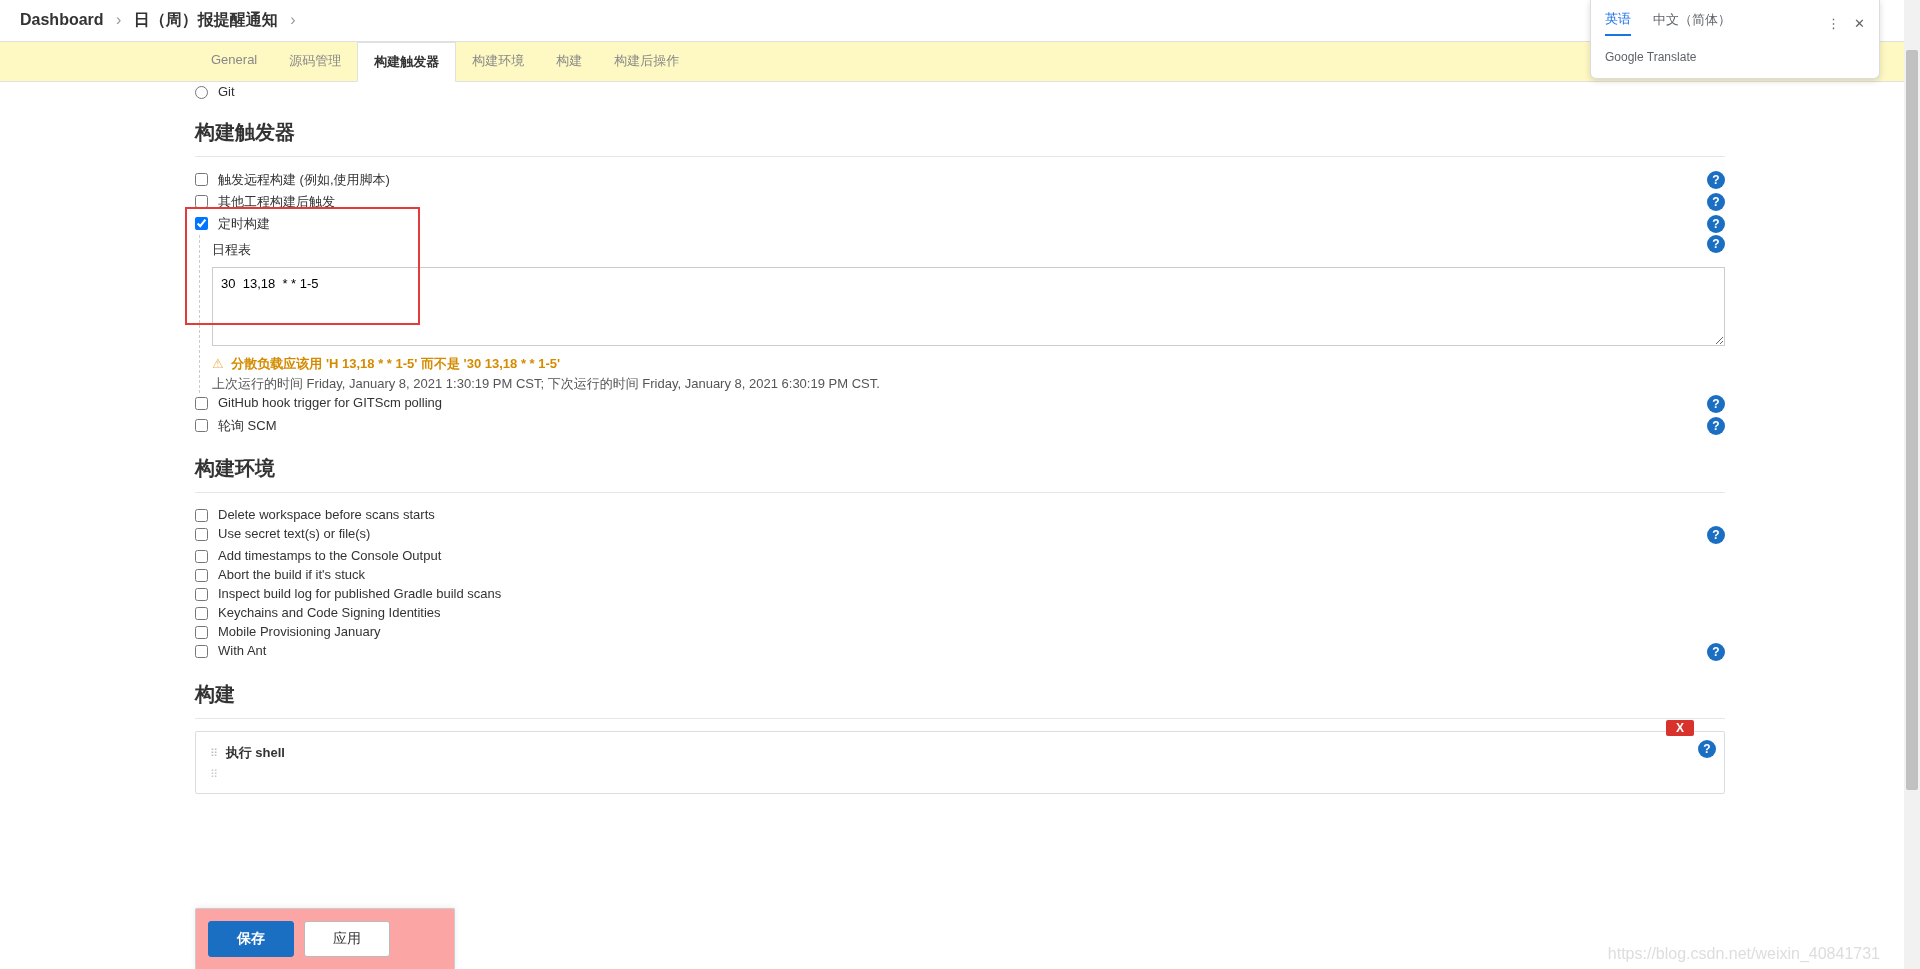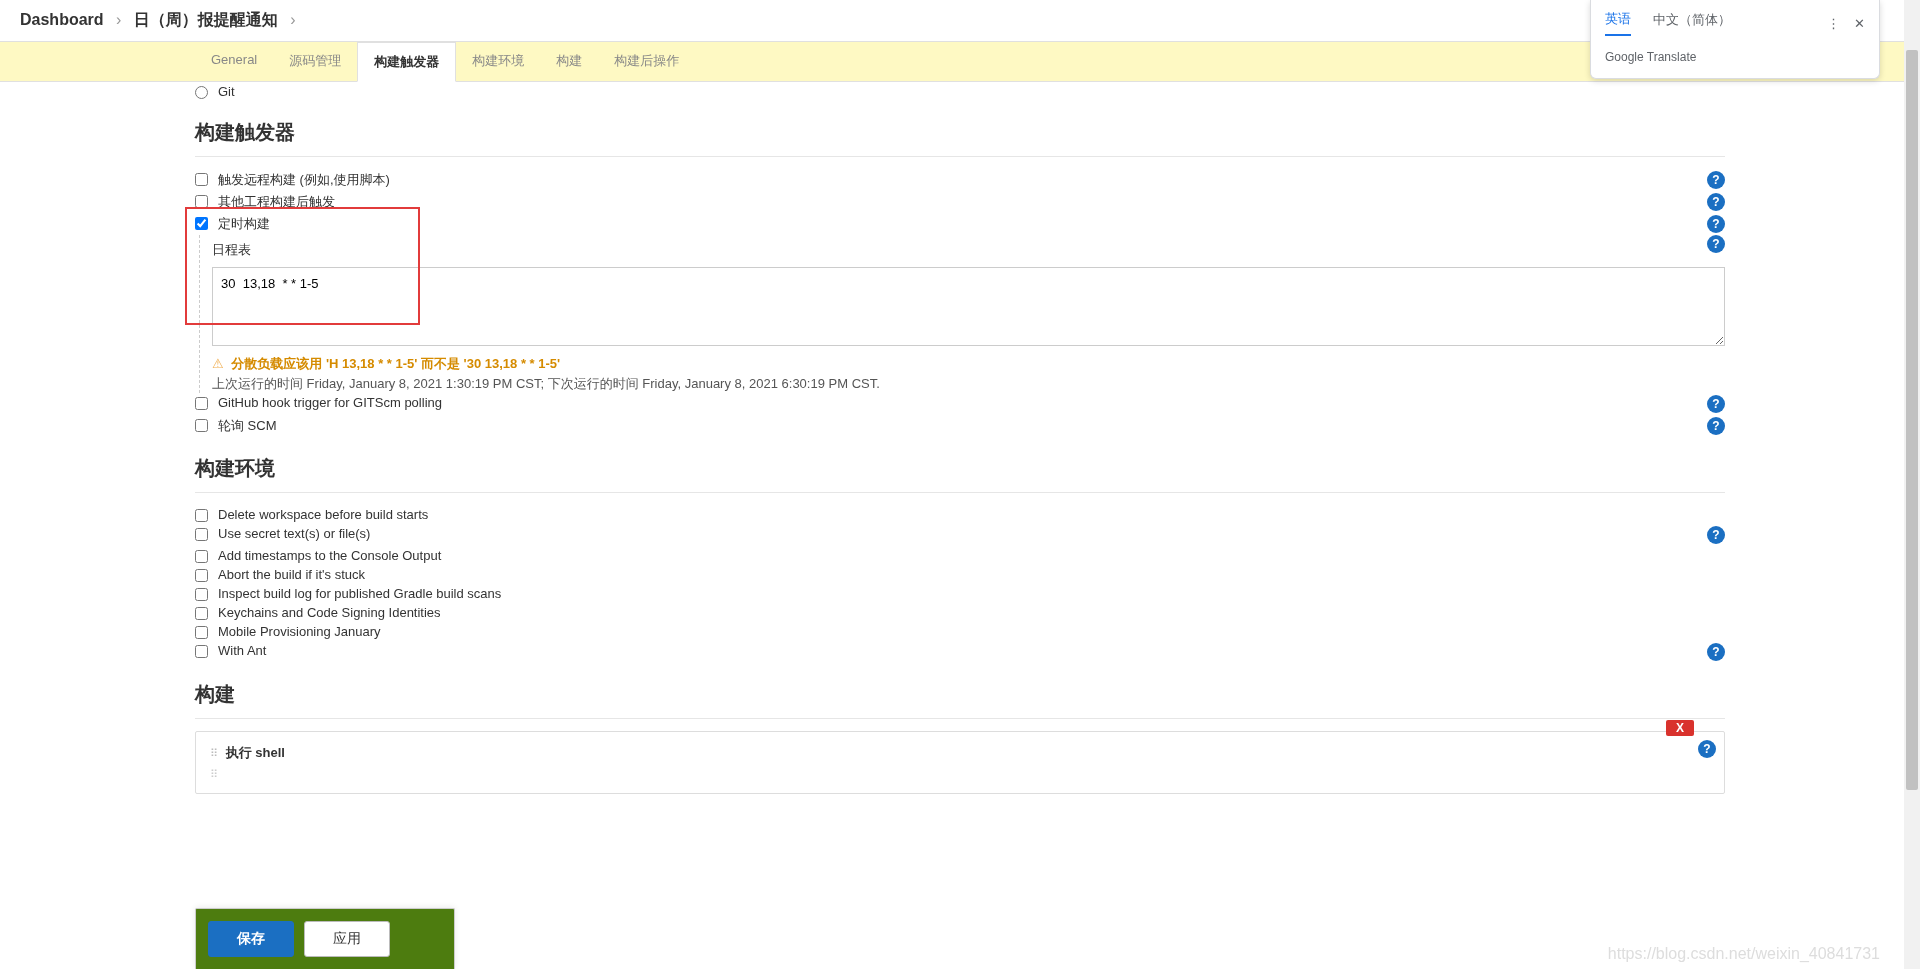--- a/index.html
+++ b/index.html
@@ -20,21 +20,21 @@
   .schedule-label { margin: 6px 0 4px 20px; display: block; }
   .schedule-textarea { width: 100%; height: 79px; border: 1px solid #ccc; padding: 8px; font-family: inherit; font-size: 13px; resize: both; margin-top: 4px; }
   .warn-line { margin-top: 6px; }
   .warn-line .warn-icon { color: #f0ad4e; margin-right: 4px; }
   .warn-line .warn-text { color: #d58b00; font-weight: 600; }
   .runtime-text { color: #555; margin-top: 2px; }
   .build-box { border: 1px solid #ddd; border-radius: 2px; padding: 12px 14px; position: relative; margin-top: 6px; }
   .drag-handle { color: #bbb; margin-right: 6px; font-size: 11px; letter-spacing: -2px; }
   .x-btn { position: absolute; top: -12px; right: 30px; background: #d9322d; color: #fff; padding: 1px 10px; font-weight: bold; border-radius: 2px; cursor: pointer; font-size: 12px; }
   .build-help { position: absolute; top: 8px; right: 8px; }
-  .footer { position: absolute; bottom: 0; left: 195px; width: 260px; background: #4d7c0f; border: 1px solid #ccc; border-bottom: none; border-radius: 2px 2px 0 0; padding: 12px; display: flex; gap: 10px; box-shadow: 0 -1px 6px rgba(0,0,0,0.08); }
+  .footer { position: absolute; bottom: 0; left: 195px; width: 260px; background: #fca5a5; border: 1px solid #ccc; border-bottom: none; border-radius: 2px 2px 0 0; padding: 12px; display: flex; gap: 10px; box-shadow: 0 -1px 6px rgba(0,0,0,0.08); }
   .btn { padding: 8px 28px; border-radius: 3px; cursor: pointer; font-size: 14px; border: 1px solid transparent; }
   .btn-primary { background: #1b6fc2; color: #fff; border-color: #1b6fc2; font-weight: bold; }
   .btn-default { background: #fff; color: #333; border-color: #bbb; }
   .translate-panel { position: absolute; top: 0; right: 40px; width: 290px; background: #fff; border: 1px solid #dadce0; border-top: none; box-shadow: 0 2px 6px rgba(0,0,0,0.15); border-radius: 0 0 6px 6px; padding: 10px 14px 14px 14px; }
   .translate-tabs { display: flex; align-items: center; gap: 22px; }
   .ttab { padding-bottom: 6px; cursor: pointer; color: #5f6368; font-size: 13px; }
   .ttab.active { color: #1a73e8; border-bottom: 2px solid #1a73e8; }
   .translate-brand { color: #5f6368; font-size: 12px; margin-top: 14px; }
   .translate-actions { margin-left: auto; display: flex; gap: 14px; color: #5f6368; }
   .scrollbar { position: absolute; right: 0; top: 0; bottom: 0; width: 16px; background: #f1f1f1; }
@@ -111,21 +111,21 @@
     <input type="checkbox" style="">
     <label>轮询 SCM</label>
     <span class="help">?</span>
   </div>
 
   <h2 class="section">构建环境</h2>
   <hr class="divider">
 
   <div class="row">
       <input type="checkbox" style="">
-      <label>Delete workspace before build starts</label>
+      <label>Delete workspace before scans starts</label>
     </div>
   <div class="row">
       <input type="checkbox" style="">
       <label>Use secret text(s) or file(s)</label>
       <span class="help">?</span>
     </div>
   <div class="row">
       <input type="checkbox" style="">
       <label>Add timestamps to the Console Output</label>
     </div>

